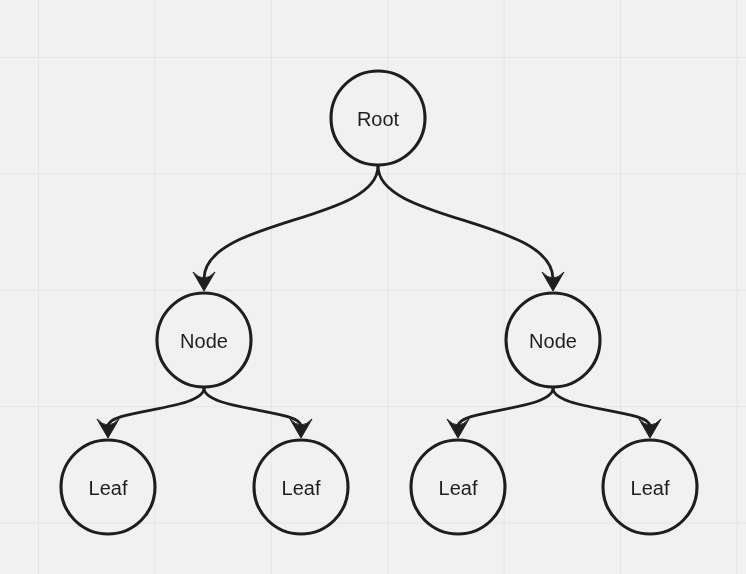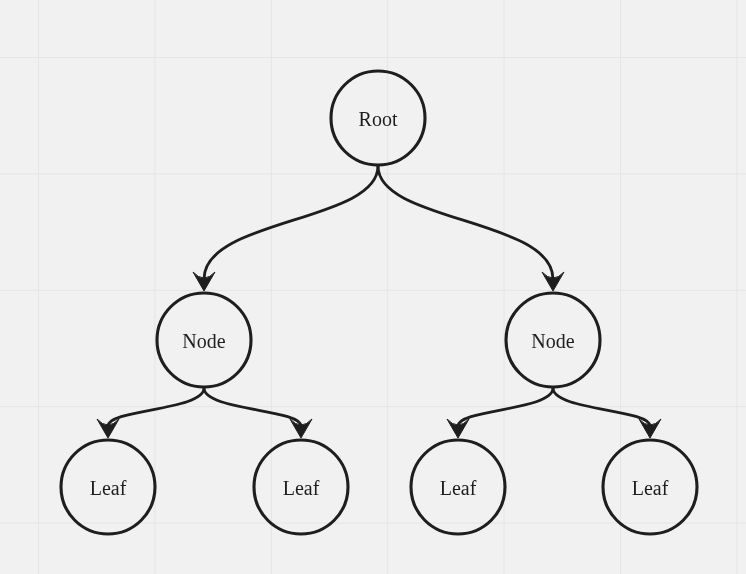--- a/index.html
+++ b/index.html
@@ -7,21 +7,20 @@
     padding: 0;
     width: 746px;
     height: 574px;
     overflow: hidden;
     font-family: "Liberation Sans", "DejaVu Sans", sans-serif;
   }
   .canvas-wrap {
     position: relative;
     width: 626px;
     height: 574px;
-    font-family: Liberation Serif, serif;
   }
   svg { display: block; }
   .node-circle {
     fill: transparent;
   }
   .node-label {
     text-anchor: middle;
     dominant-baseline: central;
     user-select: none;
   }

